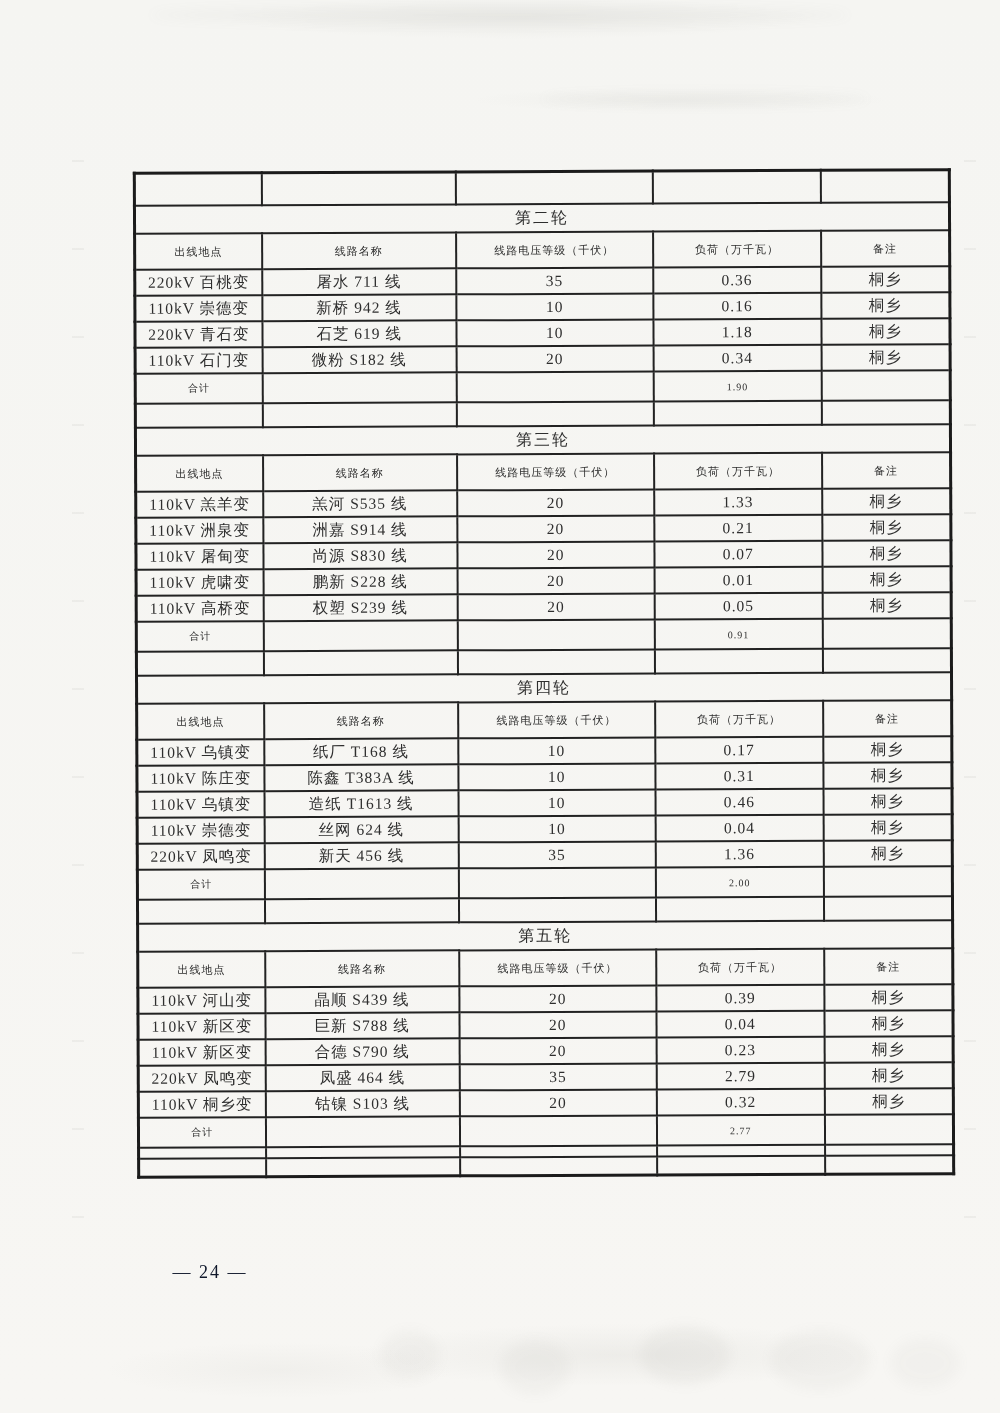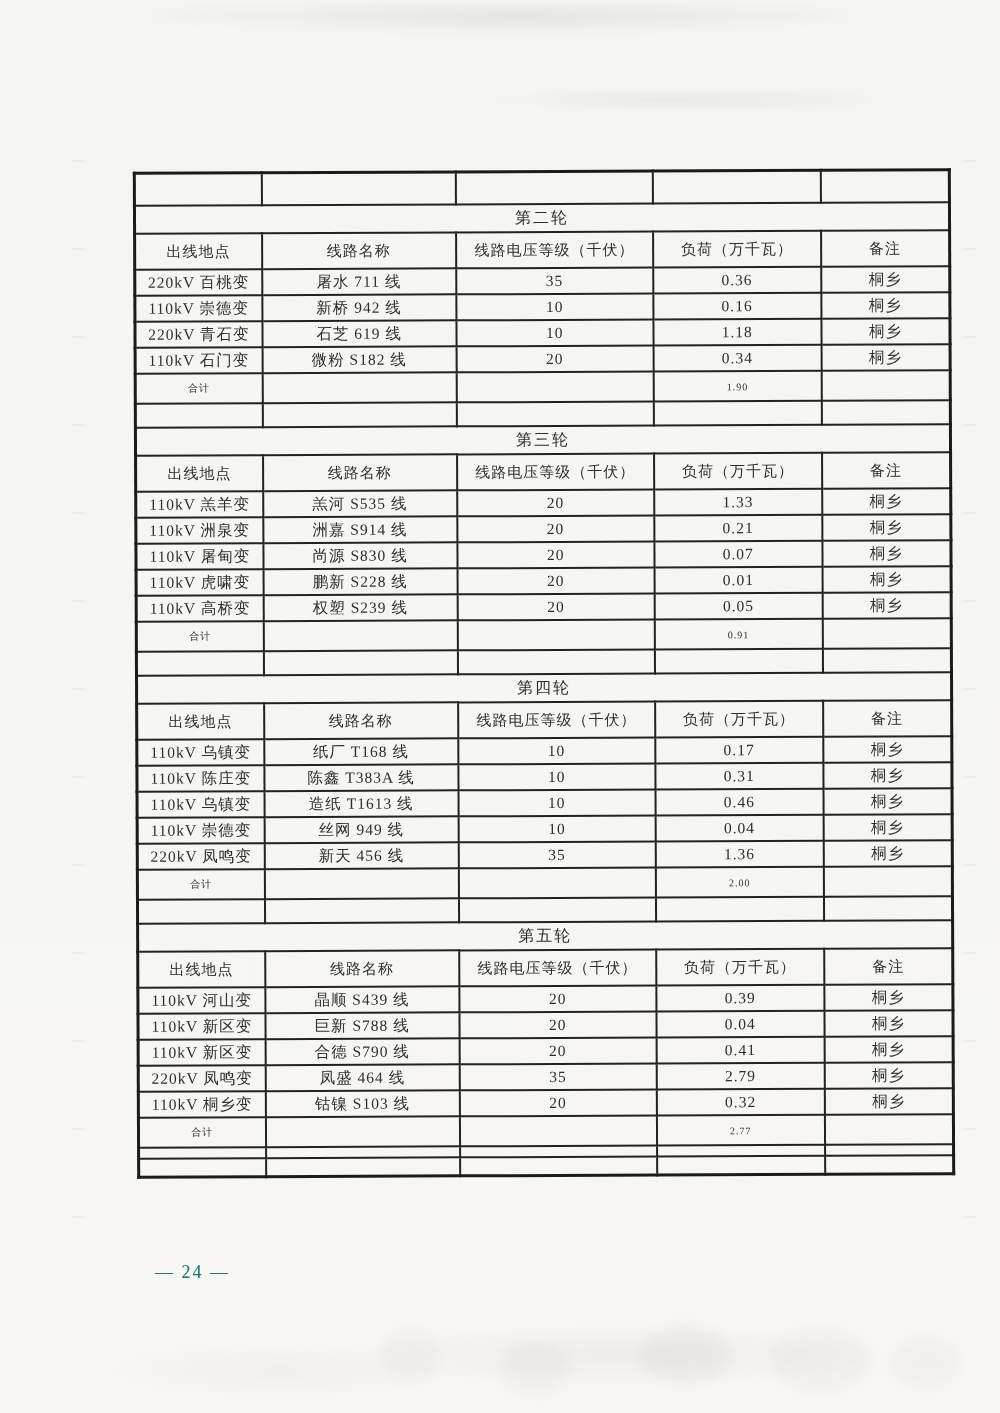--- a/index.html
+++ b/index.html
@@ -26,29 +26,30 @@
   .doc-table td,.doc-table th{
     border:2px solid #222;
     padding:0 4px;
     text-align:center;vertical-align:middle;
     font-weight:normal;color:#2e2e2e;
     letter-spacing:1px;
     overflow:hidden;white-space:nowrap;
   }
   .r-empty-top td{height:30px;}
   .r-title td{height:26px;font-size:16px;letter-spacing:2px;}
-  .r-head th{height:34px;font-size:15px;}
+  .r-head th{height:34px;font-size:11px;}
   .r-data td{height:24px;font-size:15.5px;}
   .r-total td{height:28px;font-size:10px;}
   .r-spacer td{height:22px;}
   .r-end1 td{height:9px;}
   .r-end2 td{height:16px;}
   .page-number{
     position:absolute;left:155px;top:1262px;width:110px;
-    font-size:18px;color:#0f766e;letter-spacing:2px;
+    font-size:18px;color:#0f172a;letter-spacing:2px;
+    text-align:center;
   }
   .smudge{position:absolute;background:#8f8f88;filter:blur(6px);border-radius:50%;}
   .margin-dashes{
     position:absolute;width:12px;
     background:repeating-linear-gradient(to bottom, rgba(120,120,112,0.14) 0 2px, transparent 2px 88px);
     opacity:.55;
   }
 </style>
 </head>
 <body>
@@ -217,21 +218,21 @@
         </tr>
         <tr class="r-data">
           <td>110kV 乌镇变</td>
           <td>造纸 T1613 线</td>
           <td>10</td>
           <td>0.46</td>
           <td>桐乡</td>
         </tr>
         <tr class="r-data">
           <td>110kV 崇德变</td>
-          <td>丝网 949 线</td>
+          <td>丝网 624 线</td>
           <td>10</td>
           <td>0.04</td>
           <td>桐乡</td>
         </tr>
         <tr class="r-data">
           <td>220kV 凤鸣变</td>
           <td>新天 456 线</td>
           <td>35</td>
           <td>1.36</td>
           <td>桐乡</td>
@@ -271,21 +272,21 @@
           <td>110kV 新区变</td>
           <td>巨新 S788 线</td>
           <td>20</td>
           <td>0.04</td>
           <td>桐乡</td>
         </tr>
         <tr class="r-data">
           <td>110kV 新区变</td>
           <td>合德 S790 线</td>
           <td>20</td>
-          <td>0.41</td>
+          <td>0.23</td>
           <td>桐乡</td>
         </tr>
         <tr class="r-data">
           <td>220kV 凤鸣变</td>
           <td>凤盛 464 线</td>
           <td>35</td>
           <td>2.79</td>
           <td>桐乡</td>
         </tr>
         <tr class="r-data">

